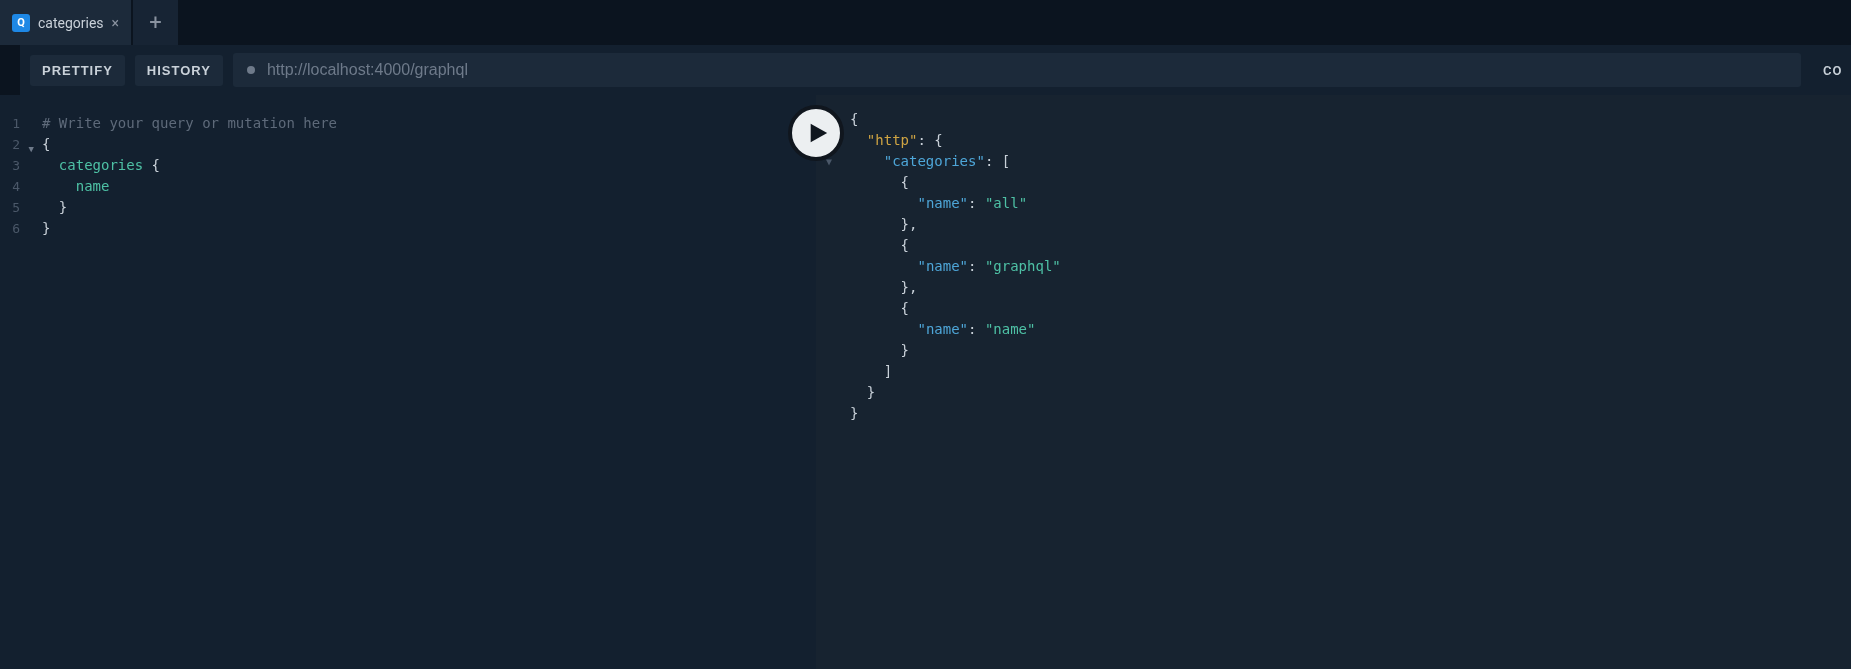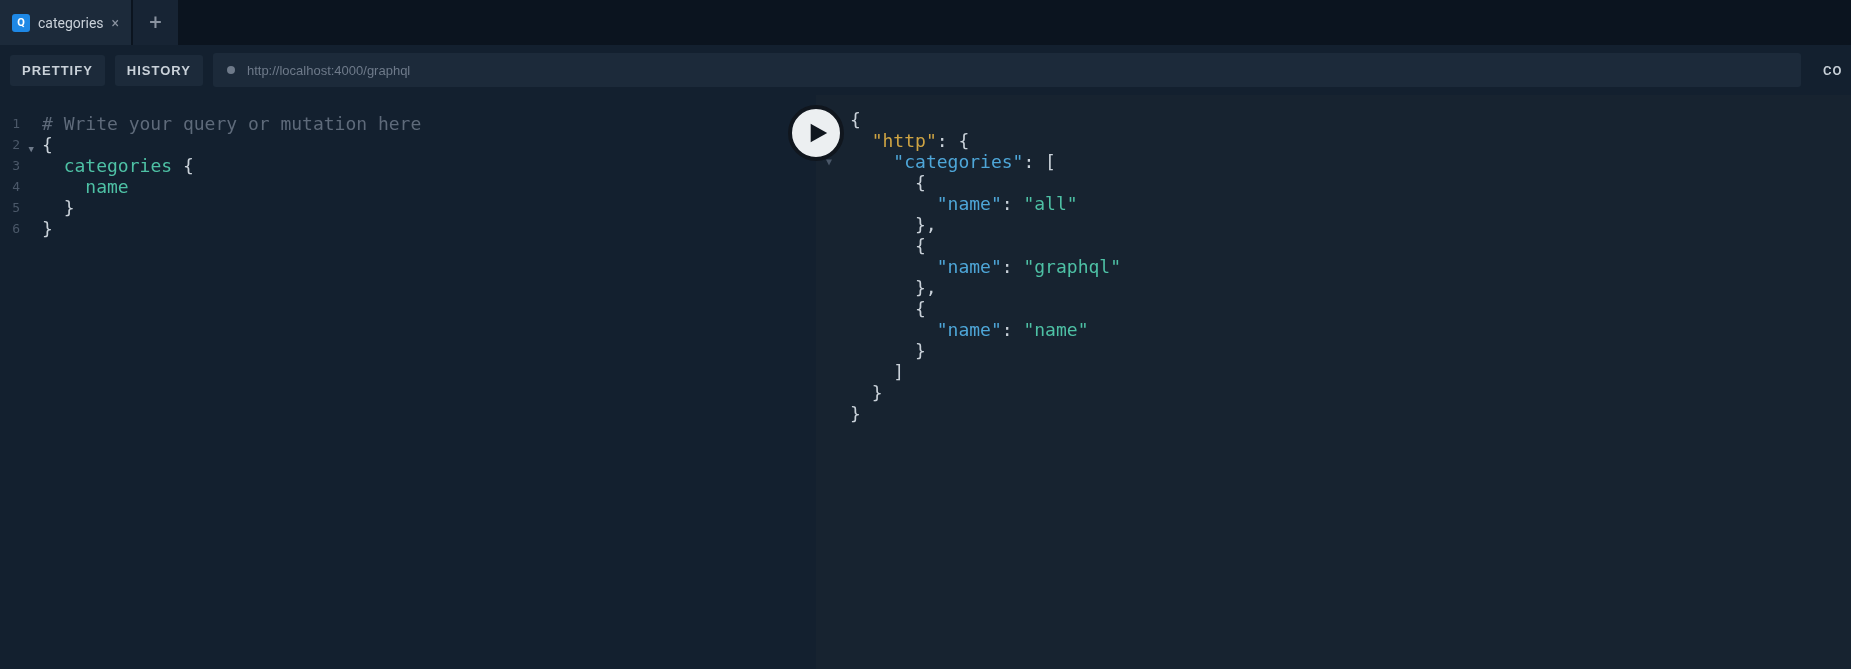--- a/index.html
+++ b/index.html
@@ -39,37 +39,37 @@
     .newtab{
       width:45px;display:flex;align-items:center;justify-content:center;
       background:#172434;color:#8a93a0;font-size:22px;cursor:pointer;
     }
 
     
     .toolbar{
       height:50px;
       background:#13202f;
       display:flex;align-items:center;
-      padding:0 10px;gap:10px;
+      padding:0 10px;gap:10px;margin-left:20px;
     }
     .btn{
       background:#1c2a3a;color:#c9d1d9;
       border:none;padding:8px 12px;border-radius:3px;
       font-size:13px;letter-spacing:1px;font-weight:600;
       cursor:pointer;
     }
     .addr{
       flex:1;display:flex;align-items:center;gap:12px;
       background:#1c2a3a;border-radius:3px;height:34px;padding:0 14px;
       color:#6e7a8a;font-size:14px;
     }
     .addr .dot{width:8px;height:8px;border-radius:50%;background:#6e7a8a;}
     .addr input{
       flex:1;background:transparent;border:none;color:#6e7a8a;
-      font-size:13px;outline:none;
+      font-size:16px;outline:none;
     }
     .cop{
       color:#c9d1d9;font-size:13px;letter-spacing:1px;font-weight:600;
       padding:0 0 0 12px;
       width:30px;overflow:hidden;white-space:nowrap;
     }
 
     
     .panes{display:flex;height:calc(100% - 95px);position:relative;}
     .pane{
@@ -81,21 +81,21 @@
     .pane.left{background:#13202f;flex:0 0 816px;}
     .gutter{
       width:28px;padding:18px 0 0 0;text-align:right;
       color:#4b5869;font-family:monospace;font-size:13px;line-height:21px;
       user-select:none;
     }
     .gutter div{padding-right:8px;position:relative;}
     .fold{position:absolute;right:-6px;top:5px;font-size:9px;color:#6e7a8a;}
     .code{
       padding:18px 14px;font-family:Menlo,Consolas,monospace;
-      font-size:18px;line-height:21px;white-space:pre;
+      font-size:14px;line-height:21px;white-space:pre;
     }
     .c-comment{color:#5e6a7a;}
     .c-field  {color:#4ec1a5;}
     .c-brace  {color:#c9d1d9;}
     .c-key    {color:#cfa443;}
     .c-key2   {color:#4ea6d8;}
     .c-val    {color:#4ec1a5;}
 
     .pane.right .gutter{width:20px;padding-top:14px;}
     .pane.right .gutter div{color:#4b5869;font-size:10px;padding-right:4px;}

